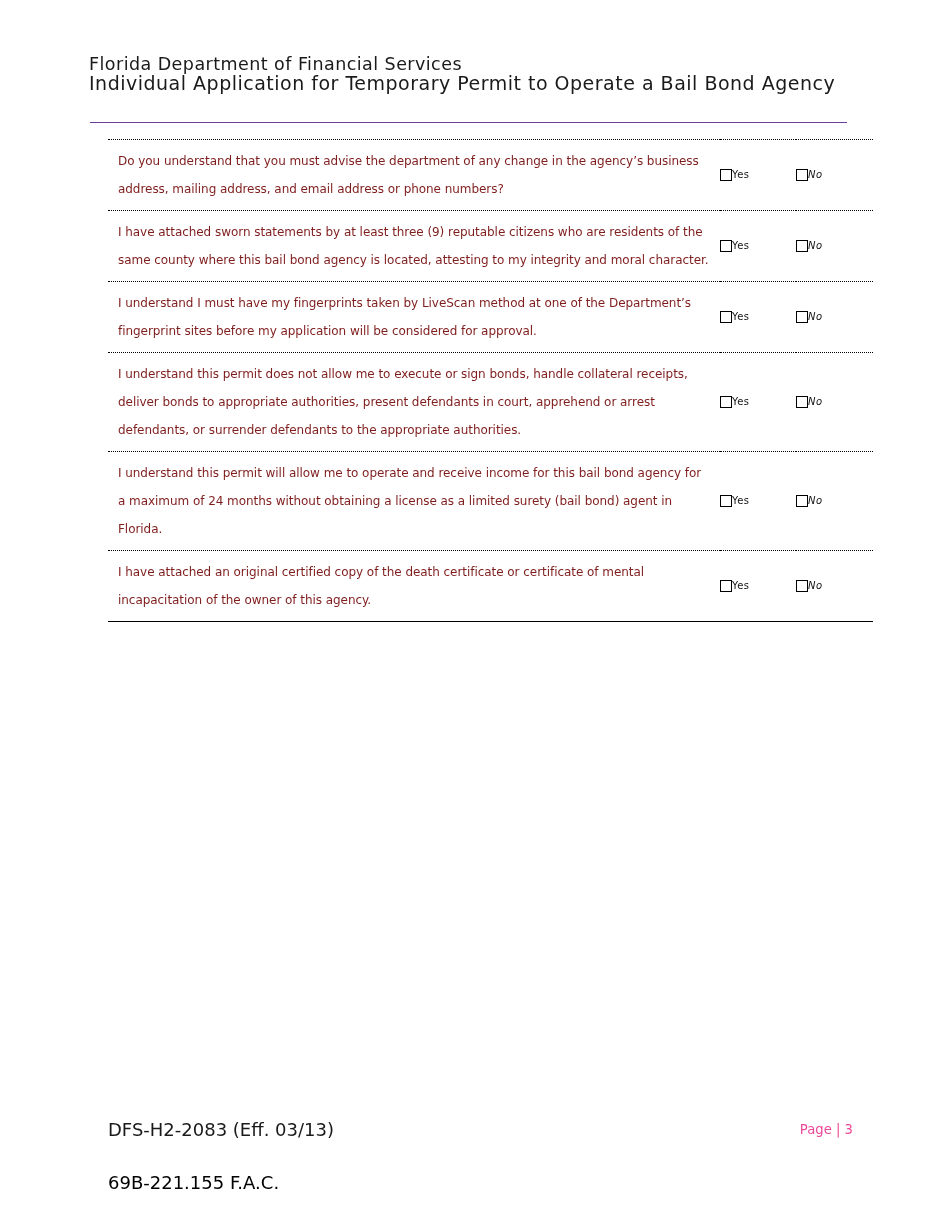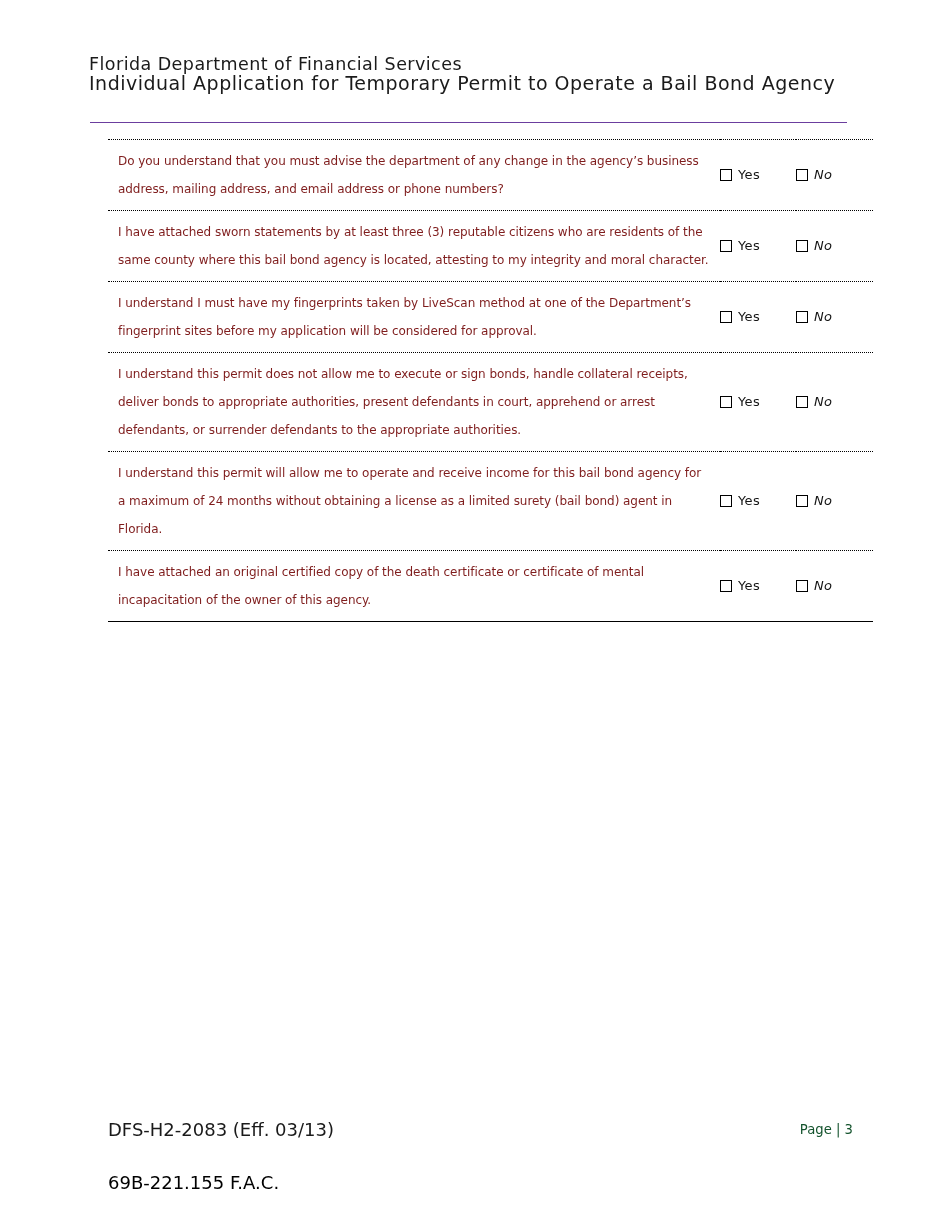--- a/index.html
+++ b/index.html
@@ -101,22 +101,22 @@
     padding: 7px 0 7px 0;
   }
   td.q-opt.opt-no {
     width: 77px;
     font-style: italic;
   }
 
   .opt {
     display: inline-flex;
     align-items: center;
-    gap: 6px;
-    font-size: 13px;
+    gap: 0;
+    font-size: 10px;
     line-height: 18px;
     color: #141414;
   }
   .checkbox {
     display: inline-block;
     width: 12px;
     height: 12px;
     border: 1.6px solid #000000;
     background: #ffffff;
     box-sizing: border-box;
@@ -147,21 +147,21 @@
     font-size: 18px;
     line-height: 17px;
     color: #1a1a1a;
   }
   .footer-page {
     position: absolute;
     right: 0;
     top: 0;
     font-size: 13.2px;
     line-height: 17px;
-    color: #14532d;
+    color: #ec4899;
   }
   .footer-fac {
     position: absolute;
     left: 0;
     top: 53px;
     font-size: 18px;
     line-height: 17px;
     color: #000000;
   }
 </style>
@@ -185,21 +185,21 @@
           <td class="q-opt"><label class="opt">
               <span class="checkbox"></span>
               <span class="opt-label">Yes</span>
             </label></td>
           <td class="q-opt opt-no"><label class="opt">
               <span class="checkbox"></span>
               <span class="opt-label">No</span>
             </label></td>
         </tr>
         <tr>
-          <td class="q-text">I have attached sworn statements by at least three (3) reputable citizens who are residents of the same county where this bail bond agency is located, attesting to my integrity and moral character.</td>
+          <td class="q-text">I have attached sworn statements by at least three (9) reputable citizens who are residents of the same county where this bail bond agency is located, attesting to my integrity and moral character.</td>
           <td class="q-opt"><label class="opt">
               <span class="checkbox"></span>
               <span class="opt-label">Yes</span>
             </label></td>
           <td class="q-opt opt-no"><label class="opt">
               <span class="checkbox"></span>
               <span class="opt-label">No</span>
             </label></td>
         </tr>
         <tr>

